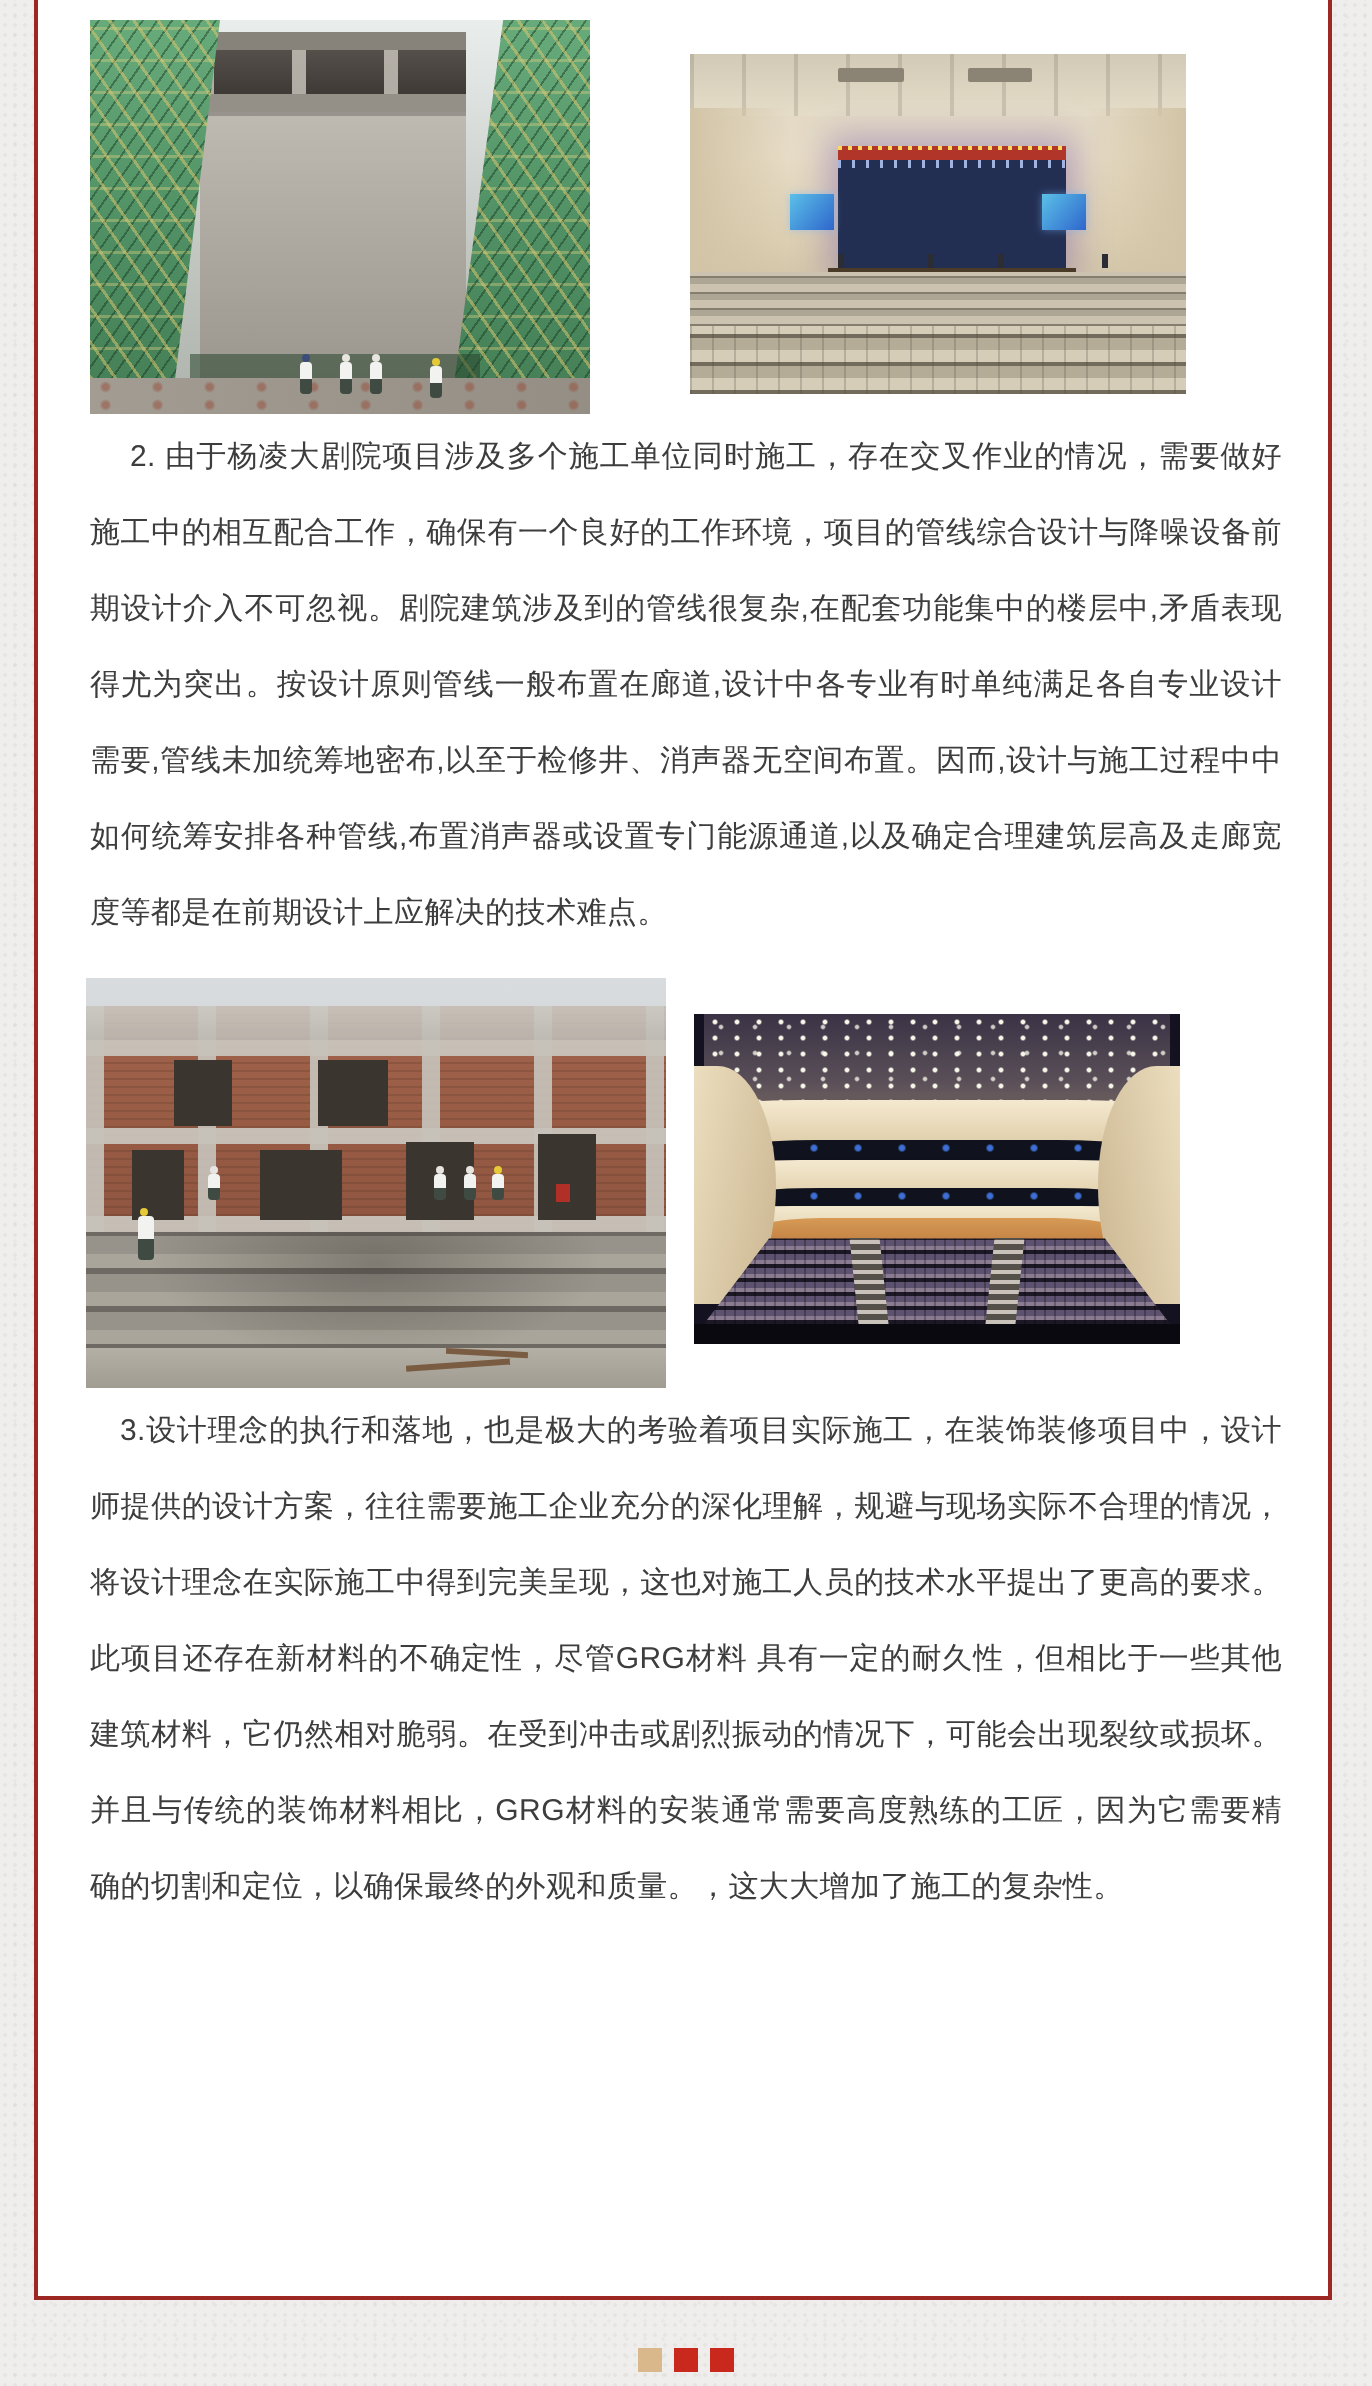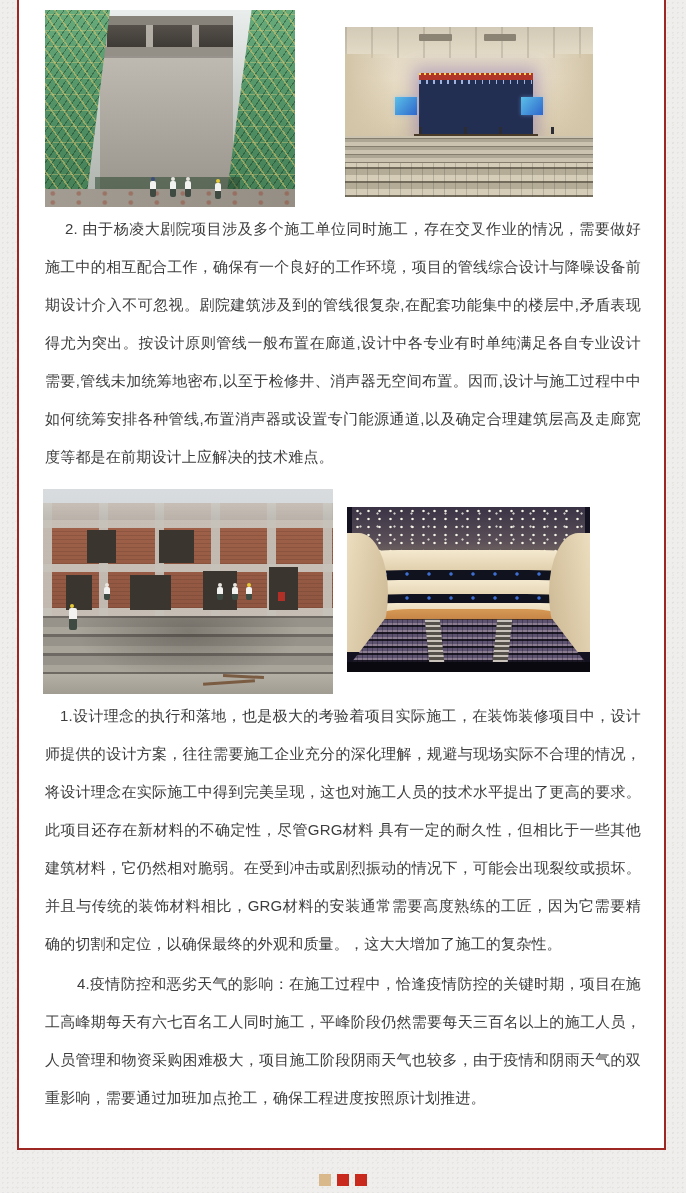--- a/index.html
+++ b/index.html
@@ -231,22 +231,21 @@
         <div class="p4-arc" style="top:70%;height:9%;"></div>
         <div class="p4-wing l"></div>
         <div class="p4-wing r"></div>
         <div class="p4-seats"></div>
         <div class="p4-aisle l"></div>
         <div class="p4-aisle r"></div>
         <div class="p4-front"></div>
       </figure>
     </div>
 
-    <p class="para p3">1.设计理念的执行和落地，也是极大的考验着项目实际施工，在装饰装修项目中，设计师提供的设计方案，往往需要施工企业充分的深化理解，规避与现场实际不合理的情况，将设计理念在实际施工中得到完美呈现，这也对施工人员的技术水平提出了更高的要求。此项目还存在新材料的不确定性，尽管GRG材料 具有一定的耐久性，但相比于一些其他建筑材料，它仍然相对脆弱。在受到冲击或剧烈振动的情况下，可能会出现裂纹或损坏。并且与传统的装饰材料相比，GRG材料的安装通常需要高度熟练的工匠，因为它需要精确的切割和定位，以确保最终的外观和质量。，这大大增加了施工的复杂性。</p>
-    <p class="para p4">4.疫情防控和恶劣天气的影响：在施工过程中，恰逢疫情防控的关键时期，项目在施工高峰期每天有六七百名工人同时施工，平峰阶段仍然需要每天三百名以上的施工人员，人员管理和物资采购困难极大，项目施工阶段阴雨天气也较多，由于疫情和阴雨天气的双重影响，需要通过加班加点抢工，确保工程进度按照原计划推进。</p>
+    <p class="para p3">3.设计理念的执行和落地，也是极大的考验着项目实际施工，在装饰装修项目中，设计师提供的设计方案，往往需要施工企业充分的深化理解，规避与现场实际不合理的情况，将设计理念在实际施工中得到完美呈现，这也对施工人员的技术水平提出了更高的要求。此项目还存在新材料的不确定性，尽管GRG材料 具有一定的耐久性，但相比于一些其他建筑材料，它仍然相对脆弱。在受到冲击或剧烈振动的情况下，可能会出现裂纹或损坏。并且与传统的装饰材料相比，GRG材料的安装通常需要高度熟练的工匠，因为它需要精确的切割和定位，以确保最终的外观和质量。，这大大增加了施工的复杂性。</p>
 
   </div>
 
   <div class="footer-dots">
     <span class="dot" style="background:#d9b98c"></span>
     <span class="dot" style="background:#c9281c"></span>
     <span class="dot" style="background:#c9281c"></span>
   </div>
 </div>
 

